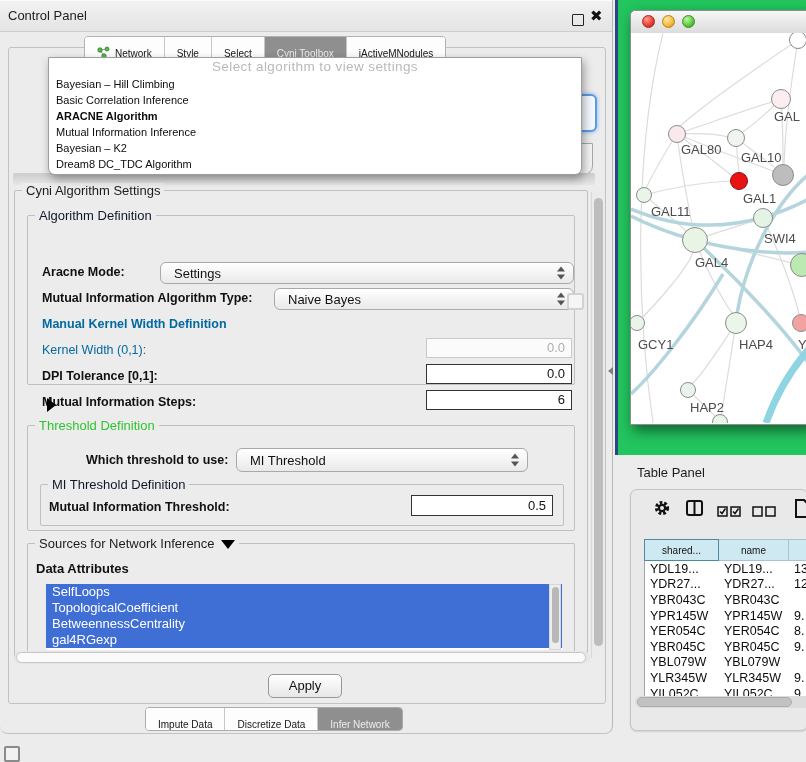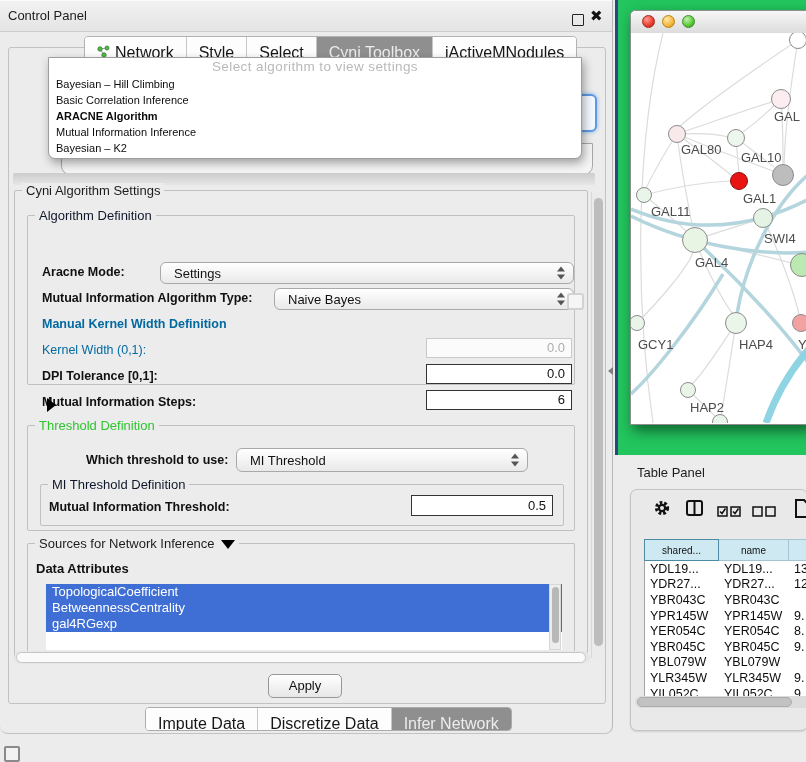--- a/index.html
+++ b/index.html
@@ -12,21 +12,21 @@
     border-right:1px solid #b7b7b7;border-bottom:1px solid #c2c2c2;border-radius:0 0 8px 8px}
   #cp-titlebar{left:0;top:0;width:612px;height:30px;background:linear-gradient(#f2f2f2,#e4e4e4);
     border-top:1px solid #fbfbfb;border-bottom:1px solid #cccccc}
   #cp-title{left:8px;top:7px;font-size:13px;color:#1c1c1c}
   #cp-float{left:572px;top:13px;width:10px;height:10px;border:1.6px solid #222;border-radius:1px}
   #cp-close{left:590px;top:6px;font-size:15px;font-weight:bold;color:#111}
 
   
   #top-tabs{left:84px;top:36px;height:22px;display:flex;z-index:3;
     border:1px solid #b2b2b2;border-radius:4px;overflow:hidden;background:#fdfdfd}
-  .tab{display:flex;align-items:center;justify-content:space-between;font-size:16px;color:#161616;
+  .tab{display:flex;align-items:center;justify-content:space-between;font-size:10px;color:#161616;
     background:#fdfdfd;border-right:1px solid #c7c7c7;padding:16px 12px;white-space:nowrap}
   .tab:last-child{border-right:none}
   .tab.sel{background:#8f8f8f;color:#ededed}
   .tab .nicon{margin-right:5px}
 
   
   #cp-frame{left:8px;top:47px;width:596px;height:655px;border:1px solid #c2c2c2;border-radius:3px;background:#ececec}
 
   
   #bg-combo{left:52px;top:95px;width:530px;height:30px;border:1px solid #a8a8a8;border-radius:0 0 9px 9px;background:#f4f4f4}
@@ -160,20 +160,21 @@
       </div>
   </div>
 
   <div class="abs" id="algo-popup">
     <div id="algo-placeholder">Select algorithm to view settings</div>
     <div class="algo-item">Bayesian – Hill Climbing</div>
     <div class="algo-item">Basic Correlation Inference</div>
     <div class="algo-item bold">ARACNE Algorithm</div>
     <div class="algo-item">Mutual Information Inference</div>
     <div class="algo-item">Bayesian – K2</div>
+    <div class="algo-item">Dream8 DC_TDC Algorithm</div>
   </div>
 
   <div class="abs" id="set-scroll">
       <div class="thumb"></div>
     </div>
 
   <div class="group" style="left:14px;top:190px;width:572px;height:468px">
     <span class="gtitle">Cyni Algorithm Settings</span>
 
     <div class="group" style="left:12px;top:24px;width:546px;height:168px">
@@ -233,20 +234,21 @@
       </div>
     </div>
 
     <div class="group" style="left:12px;top:352px;width:546px;height:110px;border-bottom:none">
       <span class="gtitle">
         <span>Sources for Network Inference</span><span class="tri-down"></span>
       </span>
       <span class="flabel" style="left:8px;top:17px;font-size:13px">Data Attributes</span>
 
       <div class="abs" id="attr-list">
+        <div class="attr-item">SelfLoops</div>
         <div class="attr-item">TopologicalCoefficient</div>
         <div class="attr-item">BetweennessCentrality</div>
         <div class="attr-item">gal4RGexp</div>
       </div>
       <div class="abs" id="attr-vscroll">
           <div class="thumb"></div>
         </div>
     </div>
   </div>
 

